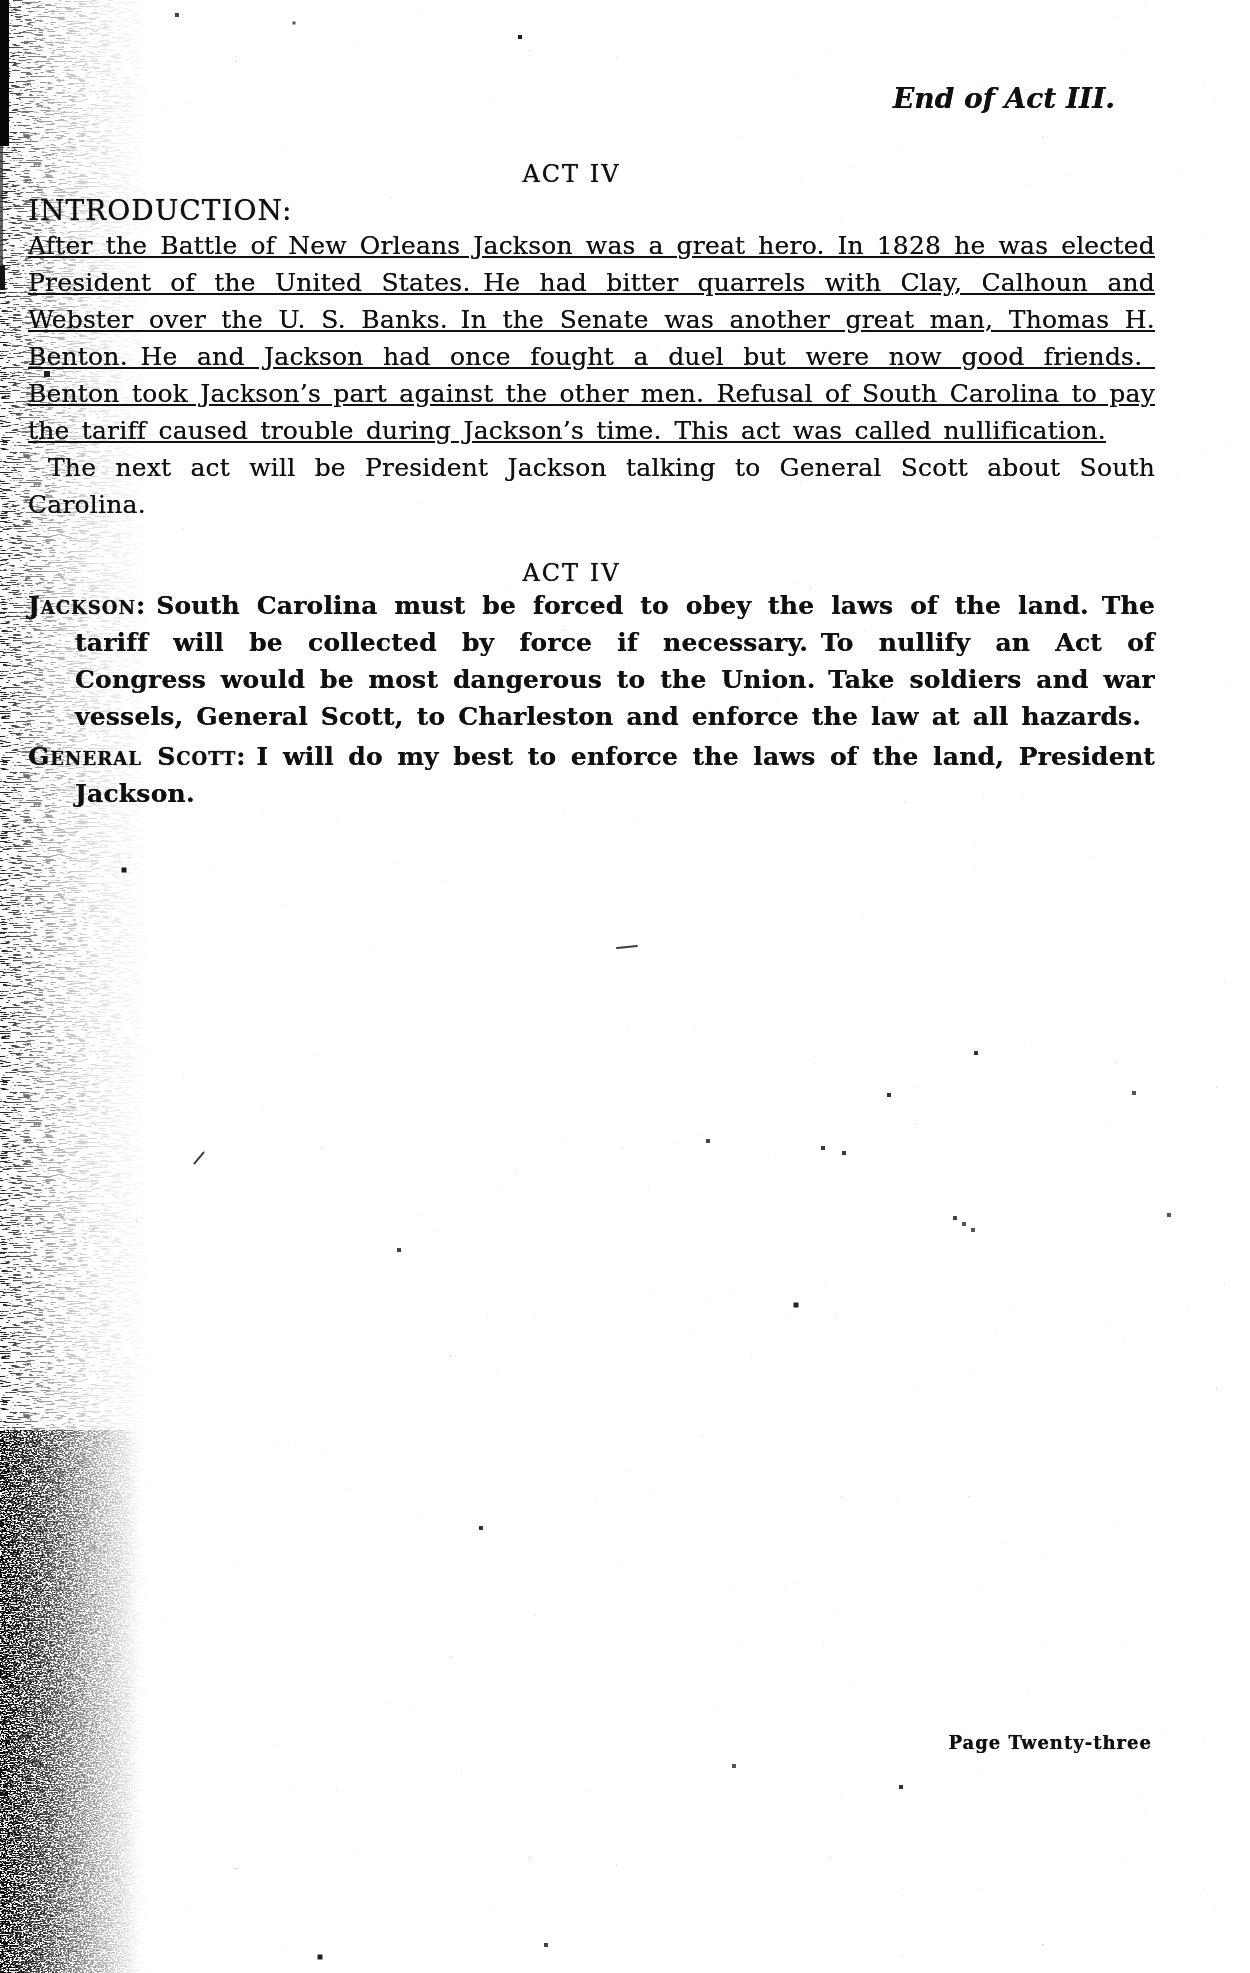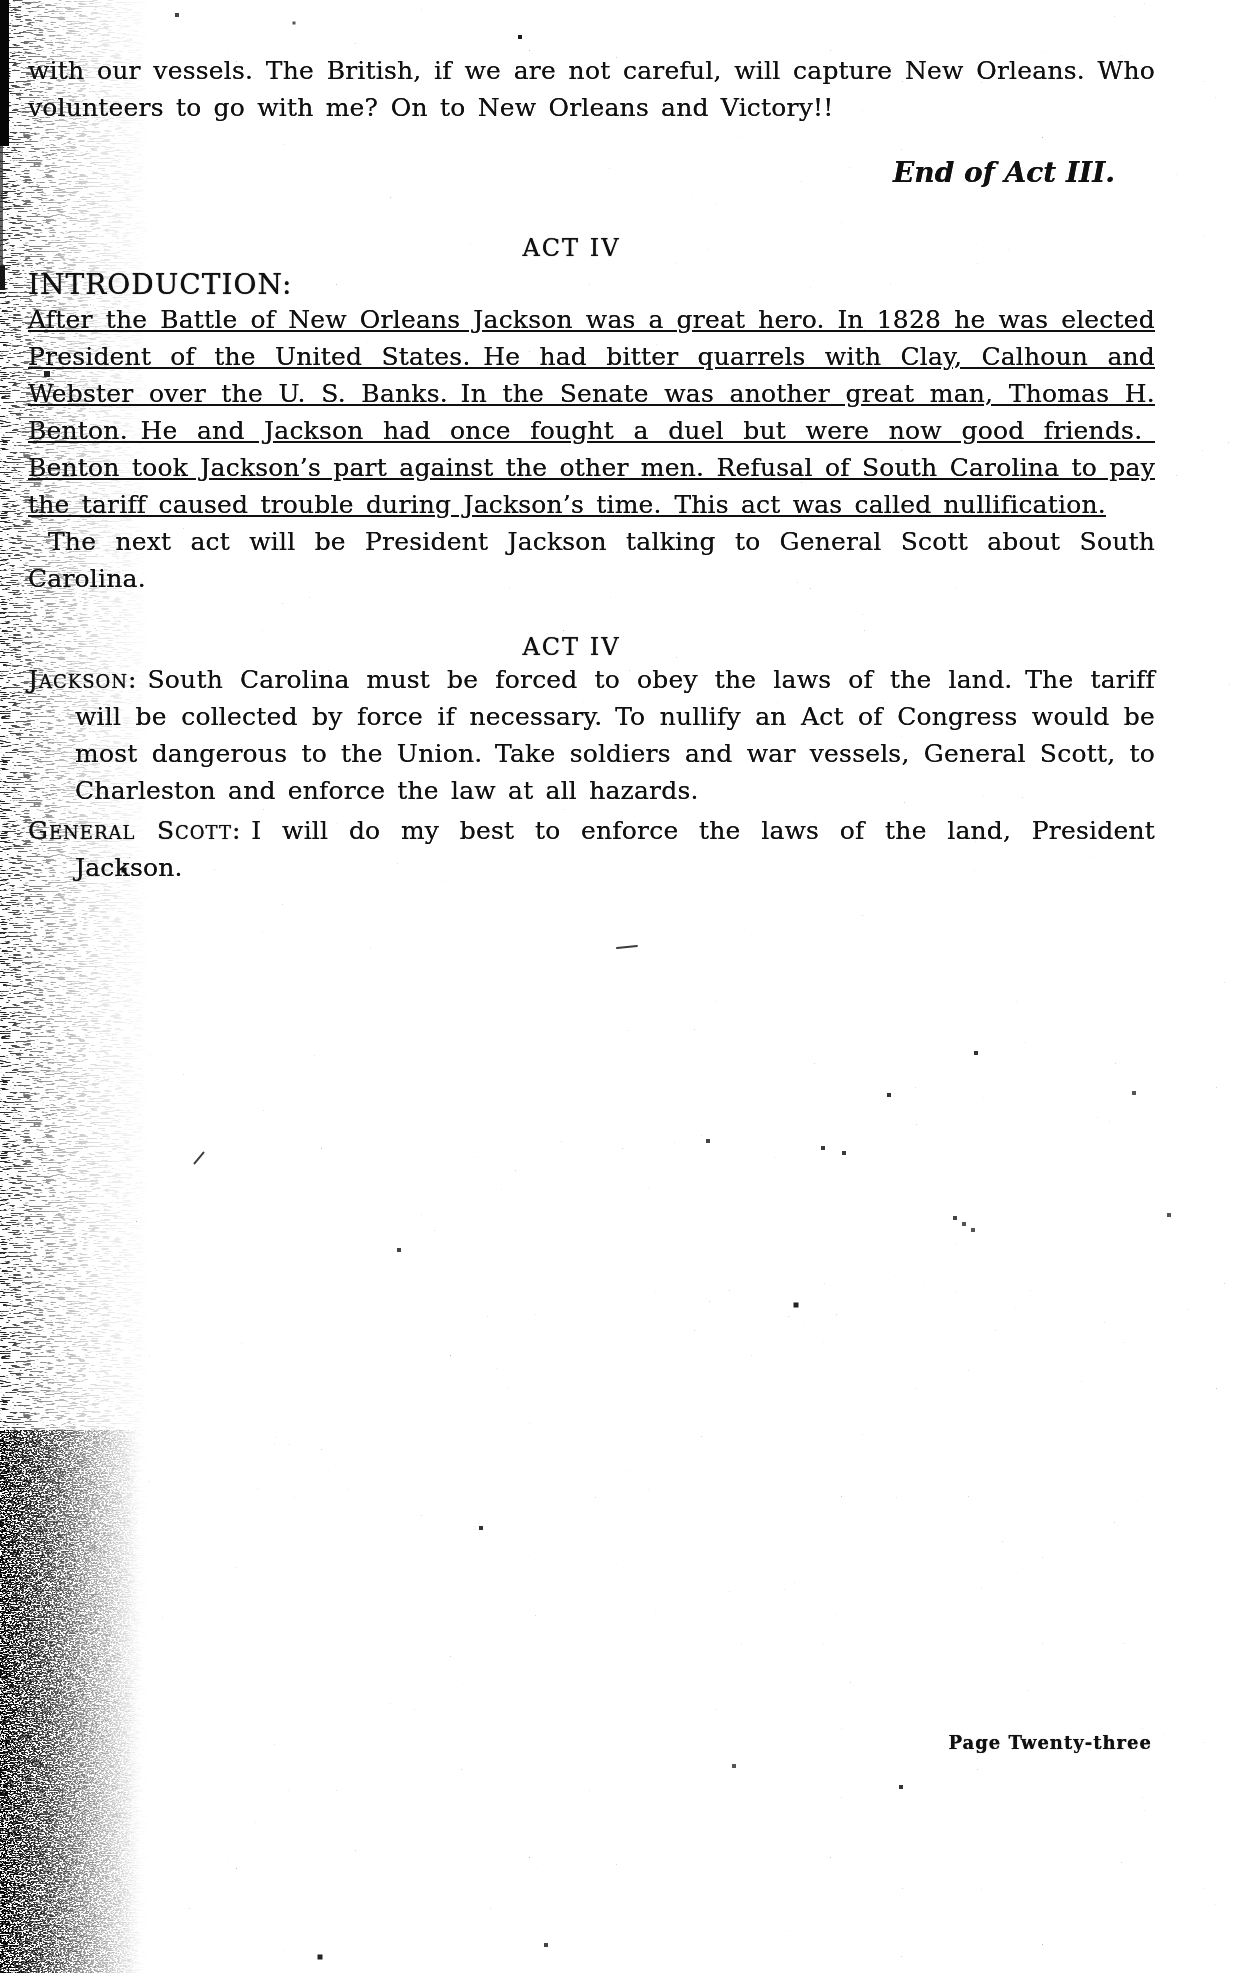--- a/index.html
+++ b/index.html
@@ -43,20 +43,21 @@
   .intro-label{
     font-size:28px;letter-spacing:1px;
     margin:6px 0 0 0;
     text-shadow:0 0 0.9px rgba(10,10,10,0.95);
   }
   .para1{margin-top:9px;text-decoration:underline;}
 
   .speech{
     padding-left:47px;text-indent:-47px;
     margin-top:28px;
+    font-weight:bold;
   }
   .speech + .speech{margin-top:3px;}
   .speaker{
     font-variant:small-caps;
     letter-spacing:1px;
     margin-right:10px;
     text-shadow:0 0 0.9px rgba(10,10,10,0.95);
   }
 
   .footer{
@@ -147,21 +148,20 @@
 
   <div class="edge-a"></div>
   <div class="edge-c"></div>
   <div class="edge-b"></div>
   <div class="speck-dots"></div>
   <div class="mark-dash"></div>
   <div class="mark-slash"></div>
 
   <main class="text-block">
 
-    <p class="body cont">with our vessels. The British, if we are not careful, will capture New Orleans. Who volunteers to go with me? On to New Orleans and Victory!!</p>
 
     <p class="end-act">End of Act III.</p>
 
     <h2 class="act-heading">ACT IV</h2>
 
     <div class="intro-label">INTRODUCTION:</div>
 
     <p class="body indented para1">After the Battle of New Orleans Jackson was a great hero. In 1828 he was elected President of the United States. He had bitter quarrels with Clay, Calhoun and Webster over the U. S. Banks. In the Senate was another great man, Thomas H. Benton. He and Jackson had once fought a duel but were now good friends. Benton took Jackson’s part against the other men. Refusal of South Carolina to pay the tariff caused trouble during Jackson’s time. This act was called nullification.</p>
 
     <p class="body indented pindent">The next act will be President Jackson talking to General Scott about South Carolina.</p>

